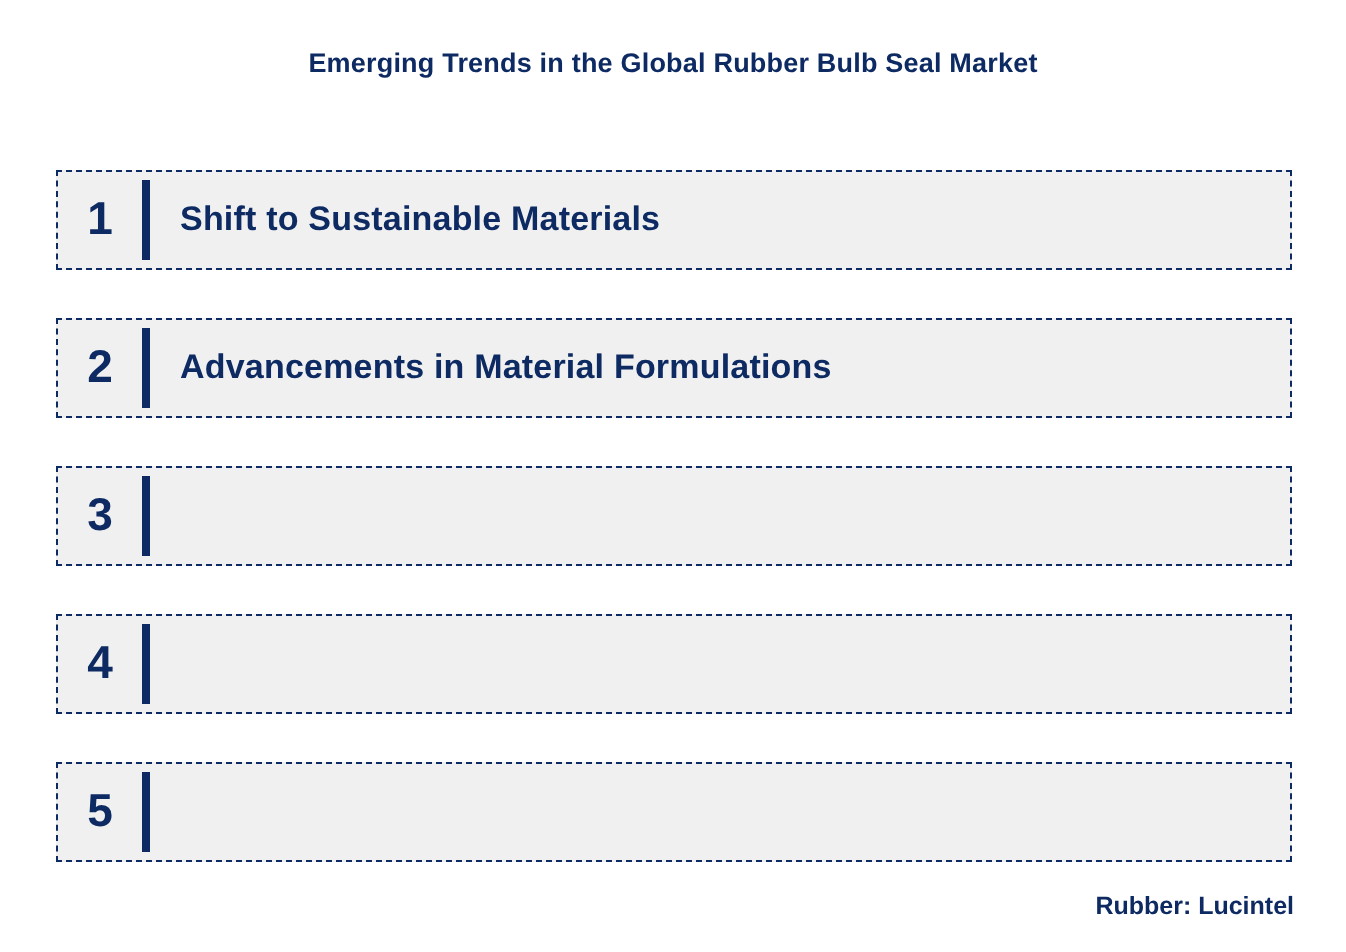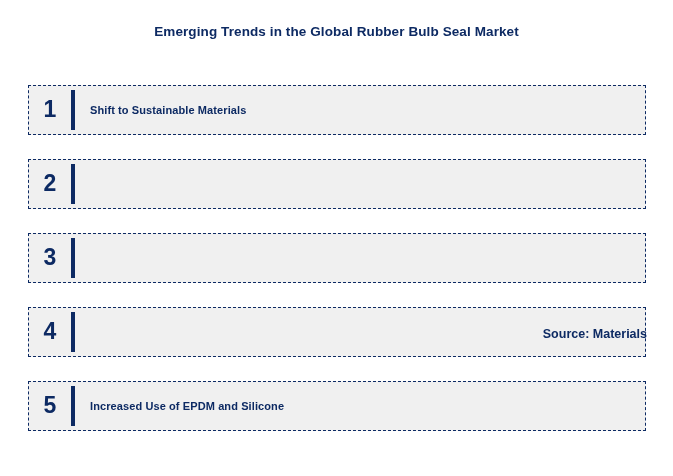--- a/index.html
+++ b/index.html
@@ -9,21 +9,21 @@
   body {
     width: 673px;
     height: 476px;
     background: #ffffff;
     font-family: "Liberation Sans", sans-serif;
     overflow: hidden;
   }
   .page {
     position: relative;
     width: 673px;
-    height: 357px;
+    height: 476px;
     box-sizing: border-box;
   }
   .title {
     position: absolute;
     top: 24px;
     left: 0;
     width: 673px;
     text-align: center;
     font-size: 13.5px;
     font-weight: bold;
@@ -62,21 +62,21 @@
   }
   .trend-divider {
     flex: 0 0 4px;
     width: 4px;
     height: 40px;
     background: #0d2a63;
   }
   .trend-label {
     flex: 1 1 auto;
     padding-left: 15px;
-    font-size: 11px;
+    font-size: 17px;
     font-weight: bold;
     color: #0d2a63;
     white-space: nowrap;
     letter-spacing: 0.1px;
   }
   .source {
     position: absolute;
     right: 26px;
     bottom: 16px;
     font-size: 12.5px;
@@ -96,35 +96,35 @@
 
     <div class="trend-row">
       <div class="trend-number">1</div>
       <div class="trend-divider"></div>
       <div class="trend-label">Shift to Sustainable Materials</div>
     </div>
 
     <div class="trend-row">
       <div class="trend-number">2</div>
       <div class="trend-divider"></div>
+      <div class="trend-label">Advancements in Material Formulations</div>
     </div>
 
     <div class="trend-row">
       <div class="trend-number">3</div>
       <div class="trend-divider"></div>
     </div>
 
     <div class="trend-row">
       <div class="trend-number">4</div>
       <div class="trend-divider"></div>
     </div>
 
     <div class="trend-row">
       <div class="trend-number">5</div>
       <div class="trend-divider"></div>
-      <div class="trend-label">Increased Use of EPDM and Silicone</div>
     </div>
 
   </div>
 
-  <div class="source">Source: Materials</div>
+  <div class="source">Rubber: Lucintel</div>
 
 </div>
 
 </body></html>

